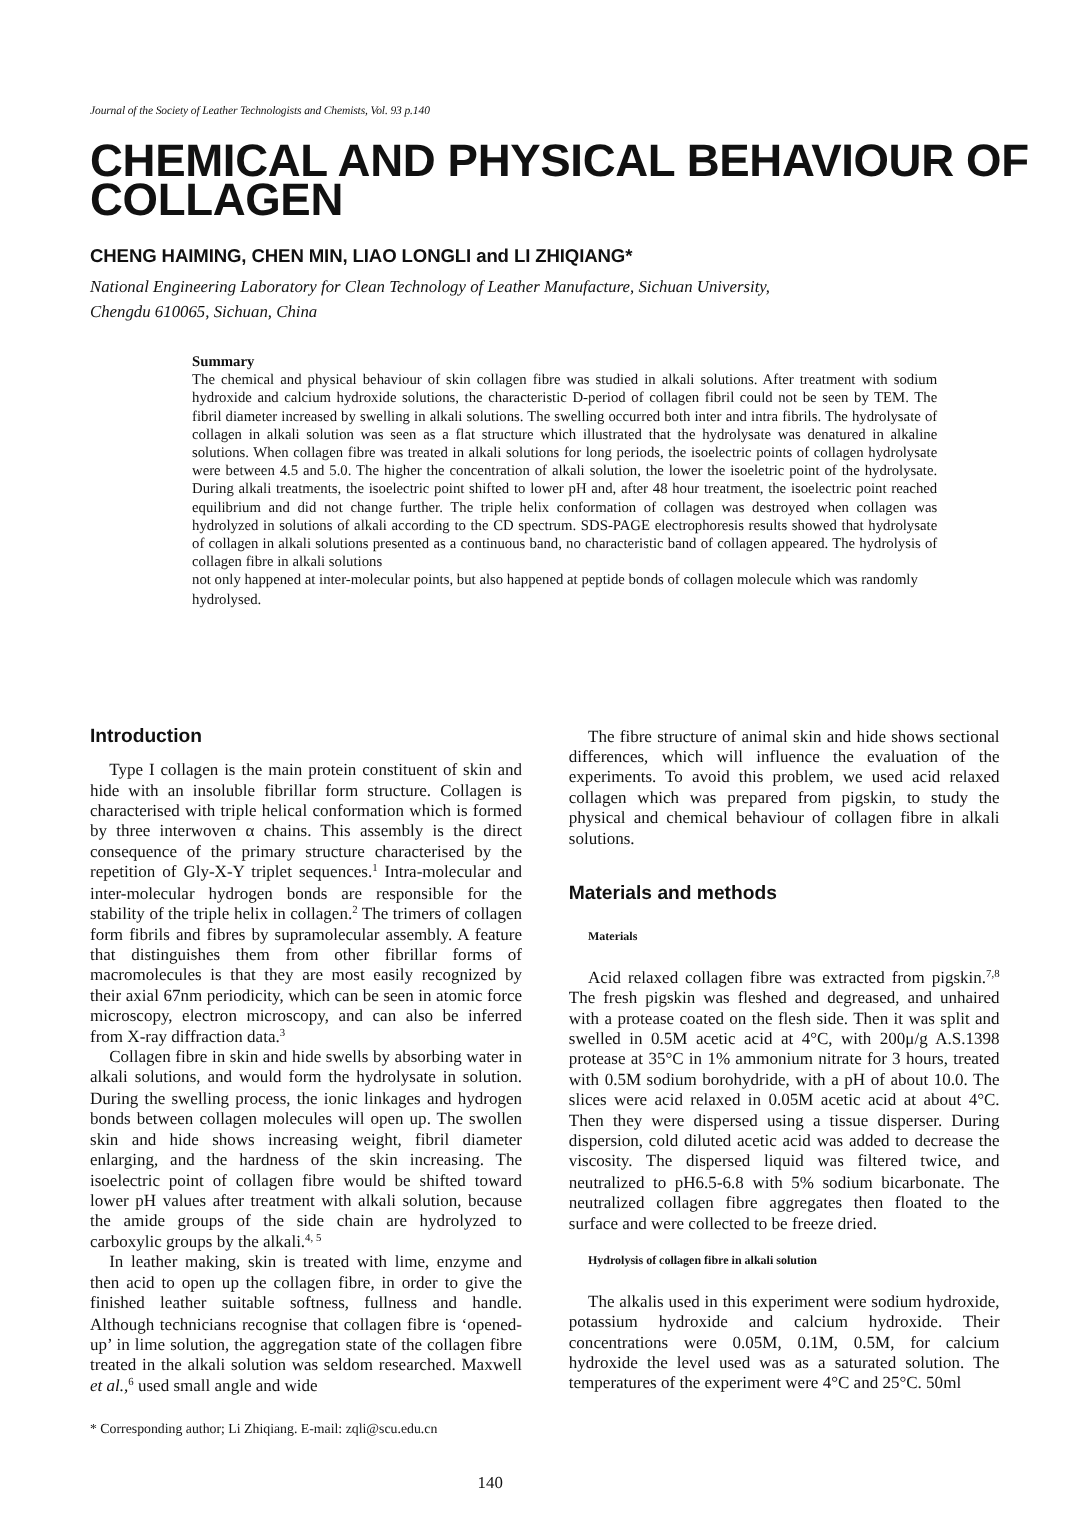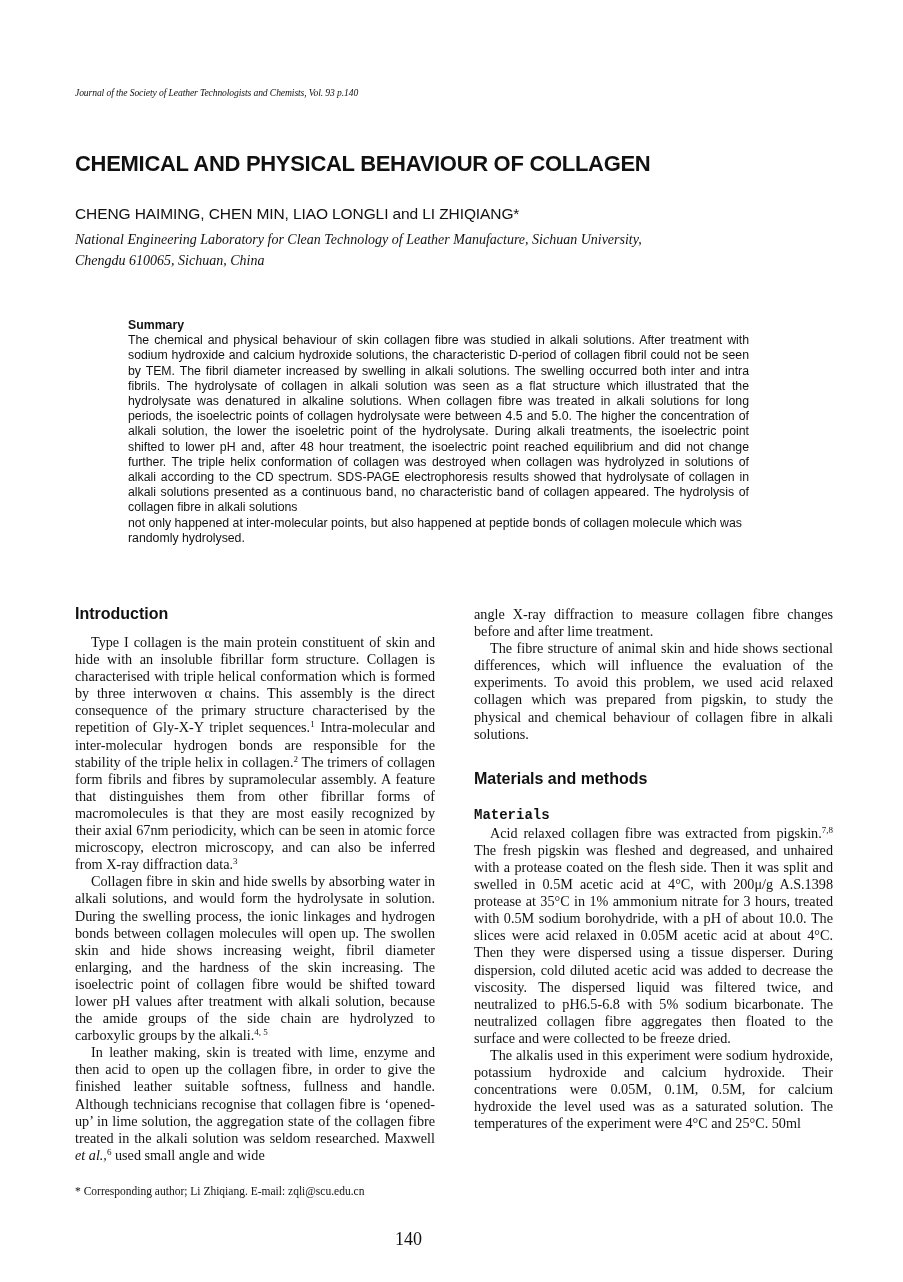--- a/index.html
+++ b/index.html
@@ -2,58 +2,58 @@
 <html><head>
 <meta charset="utf-8">
 <style>
   html, body { margin: 0; padding: 0; background: #ffffff; }
   body { width: 903px; height: 1282px; position: relative; overflow: hidden; color: #111; }
   #running-head {
     position: absolute; left: 75px; top: 87px;
     font-family: "Liberation Serif", serif; font-style: italic; font-size: 9.6px; letter-spacing: -0.1px;
   }
   #title {
-    position: absolute; left: 75px; top: 148px; width: 800px; margin: 0;
-    font-family: "Liberation Sans", sans-serif; font-weight: bold; font-size: 22px; line-height: 32px;
+    position: absolute; left: 75px; top: 119px; width: 800px; margin: 0;
+    font-family: "Liberation Sans", sans-serif; font-weight: bold; font-size: 38px; line-height: 32px;
     letter-spacing: -0.3px;
   }
   #authors {
     position: absolute; left: 75px; top: 205px;
-    font-family: "Liberation Sans", sans-serif; font-weight: normal; font-size: 15.5px; letter-spacing: -0.1px;
+    font-family: "Liberation Sans", sans-serif; font-weight: bold; font-size: 15.5px; letter-spacing: -0.1px;
   }
   #affiliation {
     position: absolute; left: 75px; top: 229px; width: 700px;
     font-family: "Liberation Serif", serif; font-style: italic; font-size: 14px; line-height: 21px;
   }
   #summary {
-    position: absolute; left: 128px; top: 294px; width: 621px;
-    font-family: Liberation Sans, sans-serif; font-size: 12.3px; line-height: 15.2px; text-align: justify; margin-top: 24px;
+    position: absolute; left: 160px; top: 294px; width: 621px;
+    font-family: Liberation Serif, serif; font-size: 12.3px; line-height: 15.2px; text-align: justify;
   }
   #summary .sum-head { font-weight: bold; }
   #summary p { margin: 0; }
   .col {
     position: absolute; font-family: "Liberation Serif", serif; font-size: 14.2px; line-height: 17.1px;
     text-align: justify;
   }
   #col-left { left: 75px; top: 604px; width: 360px; }
   #col-right { left: 474px; top: 606px; width: 359px; }
   .col p { margin: 0; text-indent: 16px; }
   .col p.noindent { text-indent: 0; }
   .sec-head {
     font-family: "Liberation Sans", sans-serif; font-weight: bold; font-size: 16px; margin: 0 0 10px 0; line-height: 20px;
   }
-  .sub-head { font-family: Liberation Mono, monospace; font-weight: bold; font-size: 14px; margin: 0; line-height: 20px; }
+  .sub-head { font-family: Liberation Serif, serif; font-weight: bold; font-size: 10px; margin: 16px; line-height: 20px; }
   sup { font-size: 9px; line-height: 0; vertical-align: 5px; }
   #footnote {
     position: absolute; left: 75px; top: 1185px;
     font-family: "Liberation Serif", serif; font-size: 11.5px;
   }
   #page-number {
     position: absolute; left: 0; width: 817px; text-align: center; top: 1229px;
-    font-family: "Liberation Serif", serif; font-size: 18px;
+    font-family: "Liberation Serif", serif; font-size: 14px;
   }
 </style>
 </head>
 <body>
 
 <div id="running-head">Journal of the Society of Leather Technologists and Chemists, Vol. 93 p.140</div>
 
 <h1 id="title">
   <span>CHEMICAL AND PHYSICAL BEHAVIOUR OF COLLAGEN</span><br>
 </h1>
@@ -72,23 +72,23 @@
 </div>
 
 <div id="col-left" class="col">
   <h2 class="sec-head">Introduction</h2>
   <p><span>Type I collagen is the main protein constituent of skin and hide with an insoluble fibrillar form structure. Collagen is characterised with triple helical conformation which is formed by three interwoven α chains. This assembly is the direct consequence of the primary structure characterised by the repetition of Gly-X-Y triplet sequences.</span><sup>1</sup><span> Intra-molecular and inter-molecular hydrogen bonds are responsible for the stability of the triple helix in collagen.</span><sup>2</sup><span> The trimers of collagen form fibrils and fibres by supramolecular assembly. A feature that distinguishes them from other fibrillar forms of macromolecules is that they are most easily recognized by their axial 67nm periodicity, which can be seen in atomic force microscopy, electron microscopy, and can also be inferred from X-ray diffraction data.</span><sup>3</sup></p>
   <p><span>Collagen fibre in skin and hide swells by absorbing water in alkali solutions, and would form the hydrolysate in solution. During the swelling process, the ionic linkages and hydrogen bonds between collagen molecules will open up. The swollen skin and hide shows increasing weight, fibril diameter enlarging, and the hardness of the skin increasing. The isoelectric point of collagen fibre would be shifted toward lower pH values after treatment with alkali solution, because the amide groups of the side chain are hydrolyzed to carboxylic groups by the alkali.</span><sup>4, 5</sup></p>
   <p><span>In leather making, skin is treated with lime, enzyme and then acid to open up the collagen fibre, in order to give the finished leather suitable softness, fullness and handle. Although technicians recognise that collagen fibre is ‘opened-up’ in lime solution, the aggregation state of the collagen fibre treated in the alkali solution was seldom researched. Maxwell </span><i>et al.,</i><sup>6</sup><span> used small angle and wide</span></p>
 </div>
 
 <div id="col-right" class="col">
-  <p class="noindent">angle X-ray diffraction to measure collagen fibre changes before and after lime treatment.</p>
   <p>The fibre structure of animal skin and hide shows sectional differences, which will influence the evaluation of the experiments. To avoid this problem, we used acid relaxed collagen which was prepared from pigskin, to study the physical and chemical behaviour of collagen fibre in alkali solutions.</p>
   <h2 class="sec-head" style="margin-top:26px; margin-bottom:16px;">Materials and methods</h2>
   <h3 class="sub-head">Materials</h3>
   <p><span>Acid relaxed collagen fibre was extracted from pigskin.</span><sup>7,8</sup><span> The fresh pigskin was fleshed and degreased, and unhaired with a protease coated on the flesh side. Then it was split and swelled in 0.5M acetic acid at 4°C, with 200μ/g A.S.1398 protease at 35°C in 1% ammonium nitrate for 3 hours, treated with 0.5M sodium borohydride, with a pH of about 10.0. The slices were acid relaxed in 0.05M acetic acid at about 4°C. Then they were dispersed using a tissue disperser. During dispersion, cold diluted acetic acid was added to decrease the viscosity. The dispersed liquid was filtered twice, and neutralized to pH6.5-6.8 with 5% sodium bicarbonate. The neutralized collagen fibre aggregates then floated to the surface and were collected to be freeze dried.</span></p>
+  <h3 class="sub-head" style="margin-top:12px;">Hydrolysis of collagen fibre in alkali solution</h3>
   <p>The alkalis used in this experiment were sodium hydroxide, potassium hydroxide and calcium hydroxide. Their concentrations were 0.05M, 0.1M, 0.5M, for calcium hydroxide the level used was as a saturated solution. The temperatures of the experiment were 4°C and 25°C. 50ml</p>
 </div>
 
 <div id="footnote">* Corresponding author; Li Zhiqiang. E-mail: zqli@scu.edu.cn</div>
 
 <div id="page-number">140</div>
 
 </body></html>

